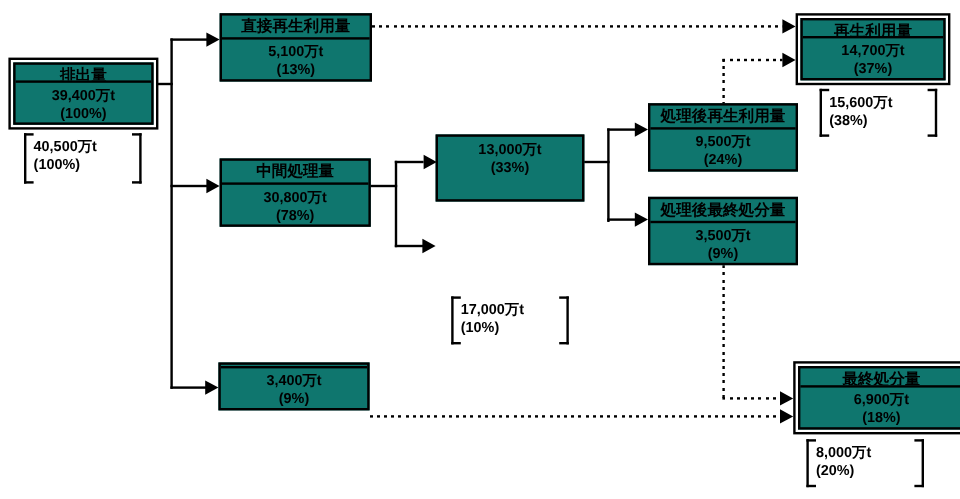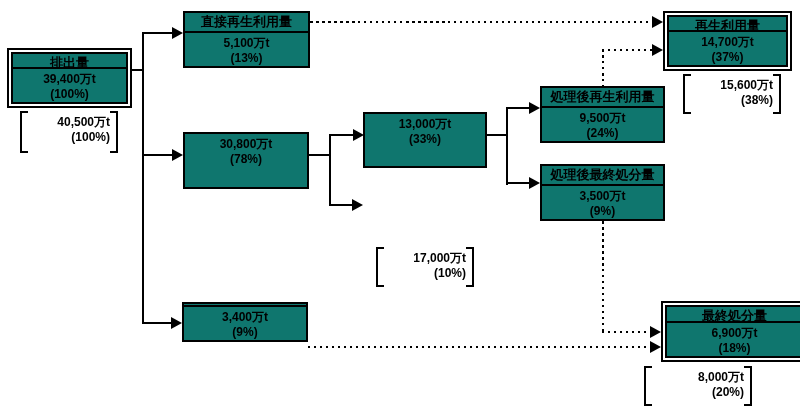--- a/index.html
+++ b/index.html
@@ -8,21 +8,21 @@
             font-family:"Liberation Sans","DejaVu Sans",sans-serif; color:#000; overflow:hidden; }
   .box { position:absolute; background:#0f766e; border:2px solid #000;
          display:flex; flex-direction:column; text-align:center; font-weight:bold; z-index:2; }
   .box.double { box-shadow:0 0 0 2px #fff, 0 0 0 4px #000; }
   .box-title { border-bottom:2px solid #000; font-size:13px; line-height:18px; height:20px; white-space:nowrap; overflow:hidden; }
   .box-amount { font-size:12px; line-height:16px; padding-top:2px; }
   .box-percent { font-size:12px; line-height:15px; }
   .bracket { position:absolute; display:flex; font-weight:bold; z-index:2; }
   .br-l { width:8px; border:2px solid #000; border-right:none; }
   .br-r { width:8px; border:2px solid #000; border-left:none; }
-  .br-content { flex:1; text-align:right; padding-top:3px; }
+  .br-content { flex:1; text-align:left; padding-top:3px; }
   .br-amount { font-size:12px; line-height:16px; }
   .br-percent { font-size:12px; line-height:15px; }
   .hl { position:absolute; height:2px; background:#000; z-index:1; }
   .vl { position:absolute; width:2px; background:#000; z-index:1; }
   .hd { position:absolute; height:2px; z-index:1;
         background:repeating-linear-gradient(90deg,#000 0 2.5px,transparent 2.5px 6px); }
   .vd { position:absolute; width:2px; z-index:1;
         background:repeating-linear-gradient(180deg,#000 0 2.5px,transparent 2.5px 6px); }
   .ar { position:absolute; width:0; height:0; z-index:3;
         border-left:11px solid #000; border-top:6px solid transparent; border-bottom:6px solid transparent; }
@@ -71,20 +71,21 @@
     <div class="box-percent">(100%)</div>
   </div>
 
   <div class="box" style="left:183px;top:11px;width:127px;height:57px">
     <div class="box-title">直接再生利用量</div>
     <div class="box-amount">5,100万t</div>
     <div class="box-percent">(13%)</div>
   </div>
 
   <div class="box" style="left:183px;top:132px;width:126px;height:57px">
+    <div class="box-title">中間処理量</div>
     <div class="box-amount">30,800万t</div>
     <div class="box-percent">(78%)</div>
   </div>
 
   <div class="box" style="left:182px;top:302px;width:126px;height:40px">
     <div class="box-title">直接最終処分量</div>
     <div class="box-amount">3,400万t</div>
     <div class="box-percent">(9%)</div>
   </div>
 
@@ -138,21 +139,21 @@
 
   <div class="bracket" style="left:683px;top:74px;width:98px;height:40px">
     <span class="br-l"></span>
     <div class="br-content">
       <div class="br-amount">15,600万t</div>
       <div class="br-percent">(38%)</div>
     </div>
     <span class="br-r"></span>
   </div>
 
-  <div class="bracket" style="left:644px;top:366px;width:108px;height:40px">
+  <div class="bracket" style="left:672px;top:366px;width:98px;height:40px">
     <span class="br-l"></span>
     <div class="br-content">
       <div class="br-amount">8,000万t</div>
       <div class="br-percent">(20%)</div>
     </div>
     <span class="br-r"></span>
   </div>
 
 </div>
 

